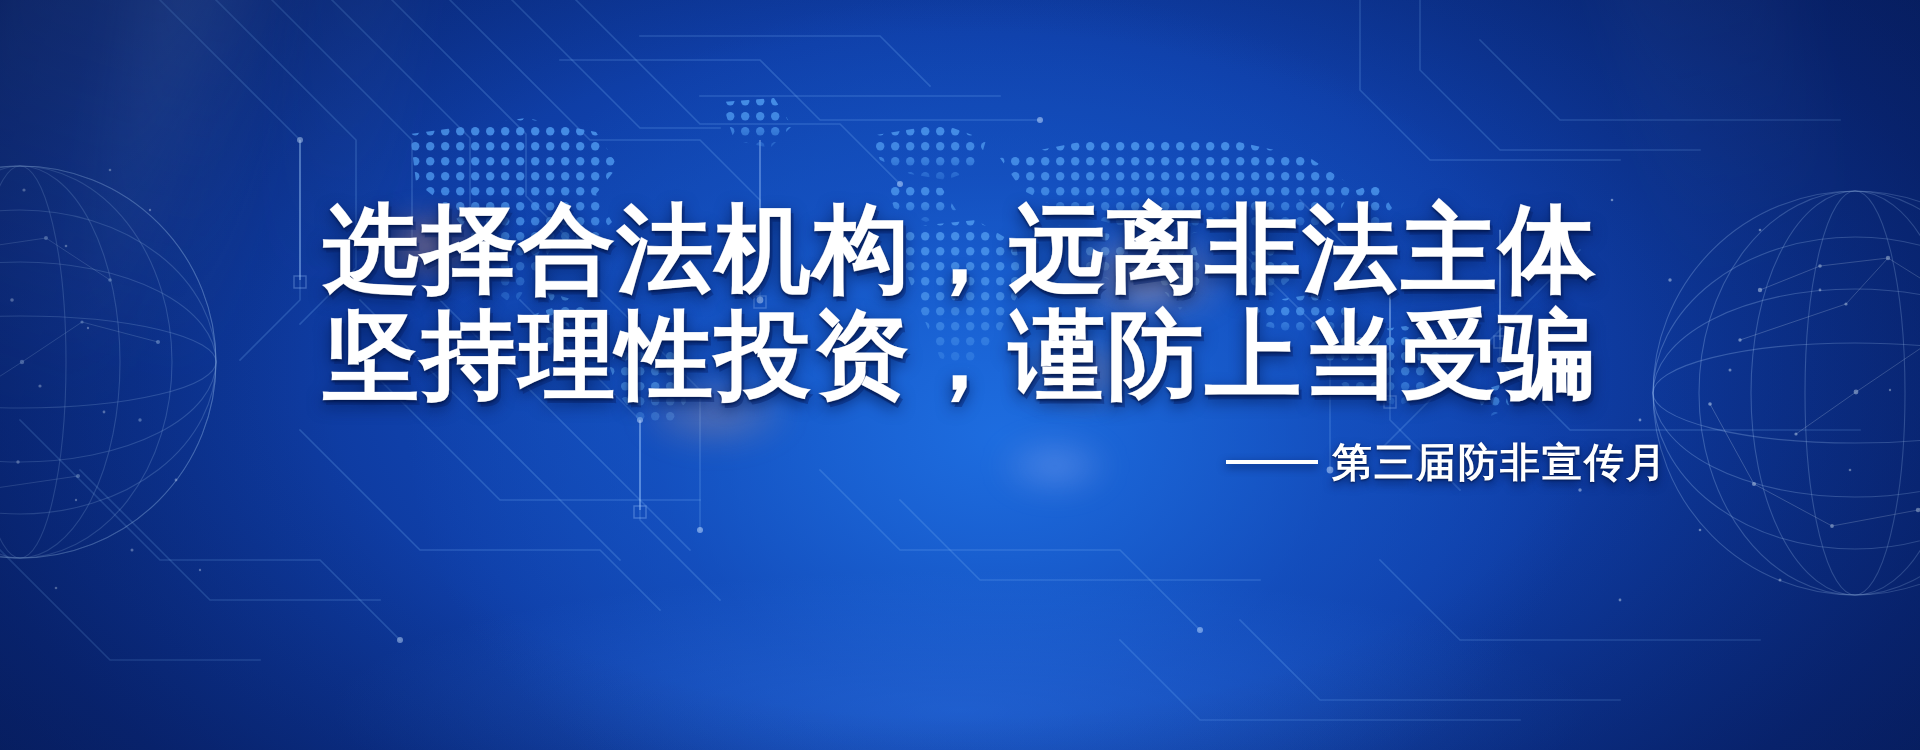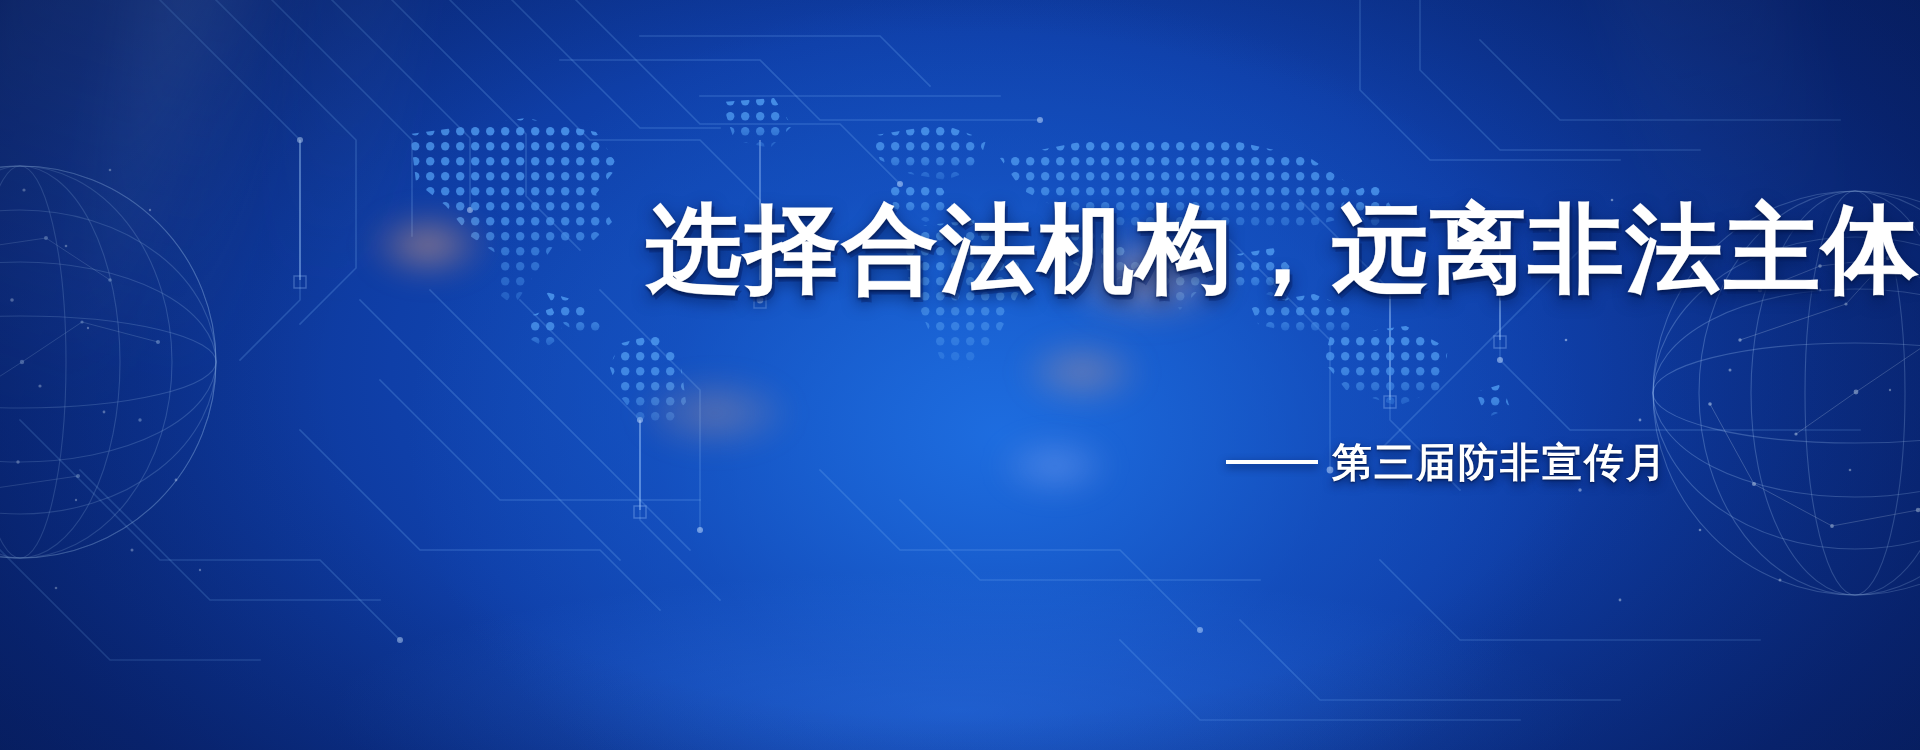--- a/index.html
+++ b/index.html
@@ -86,21 +86,21 @@
   .flare.f4 { left:640px;  top:378px; width:150px; height:70px;
               background:radial-gradient(ellipse at center, rgba(255,178,128,0.30), rgba(255,140,90,0) 78%); }
   .flare.f5 { left:1000px; top:438px; width:110px; height:56px;
               background:radial-gradient(ellipse at center, rgba(190,200,255,0.32), rgba(150,180,255,0) 78%); }
 
   
   .headline {
     position:absolute;
     left:0; right:0;
     top:196px;
-    text-align:right;
+    text-align:center;
     z-index:6;
   }
   .hl-line {
     display:block;
     color:#ffffff;
     font-family:"Liberation Sans", sans-serif;
     font-weight:bold;
     font-size:96px;
     line-height:106px;
     letter-spacing:2px;
@@ -392,20 +392,21 @@
   <div class="flare f2"></div>
   <div class="flare f3"></div>
   <div class="flare f4"></div>
   <div class="flare f5"></div>
 
   <div class="bottom-glow"></div>
   <div class="vignette"></div>
 
   <div class="headline">
     <span class="hl-line">选择合法机构，远离非法主体</span>
+    <span class="hl-line">坚持理性投资，谨防上当受骗</span>
   </div>
 
   <div class="signature">
     <span class="sig-rule"></span>
     <span class="sig-text">第三届防非宣传月</span>
   </div>
 
 </div>
 
 </body></html>

